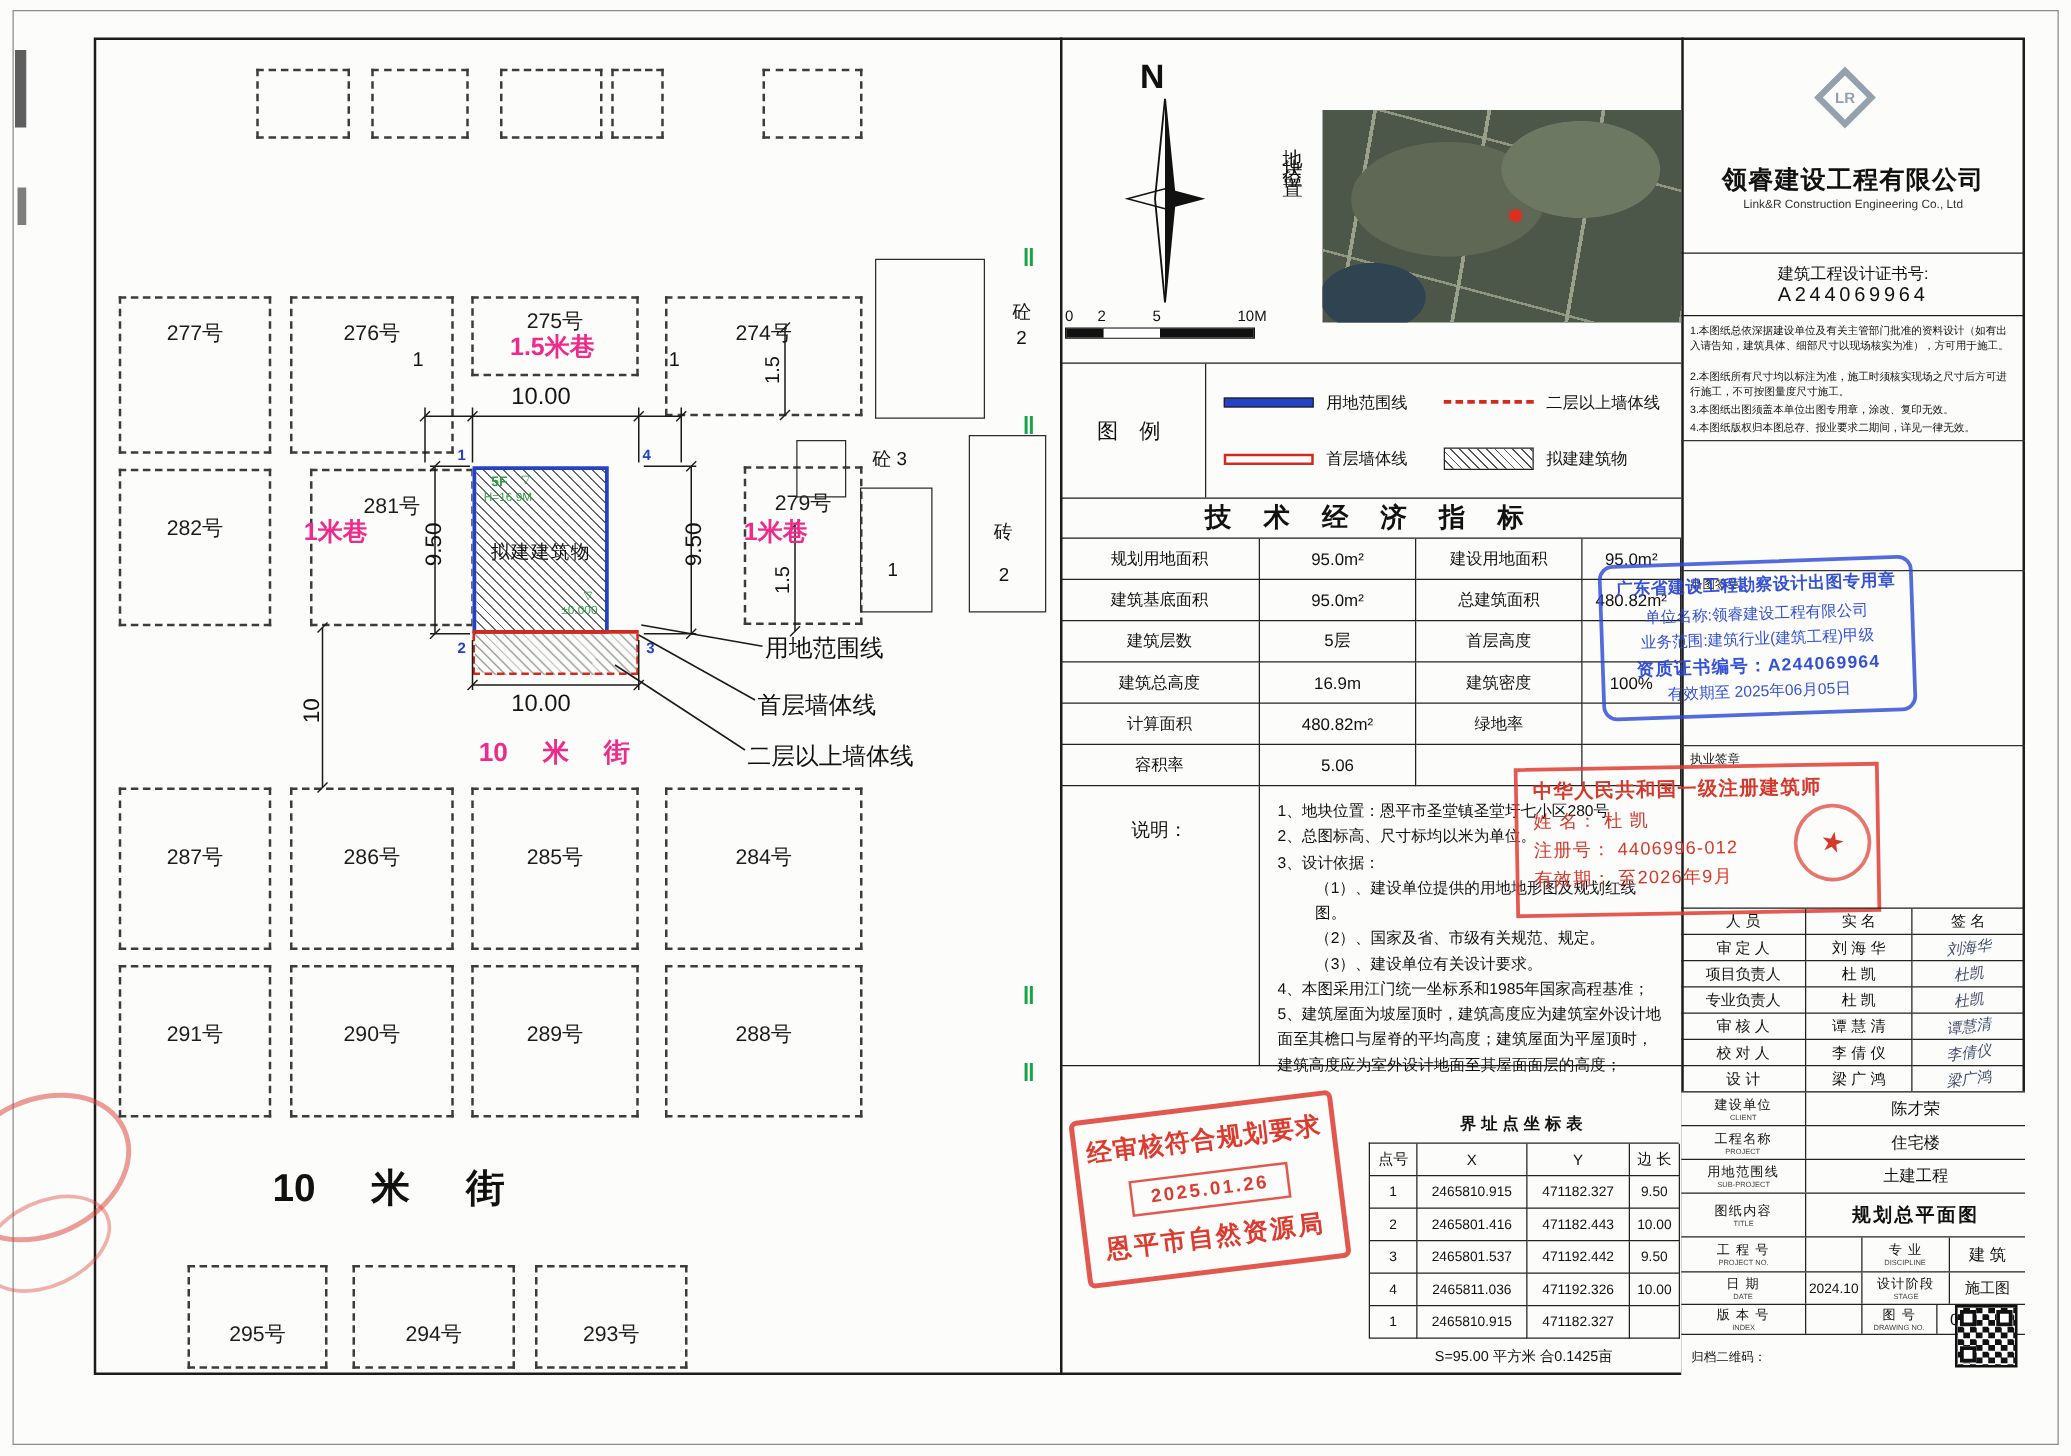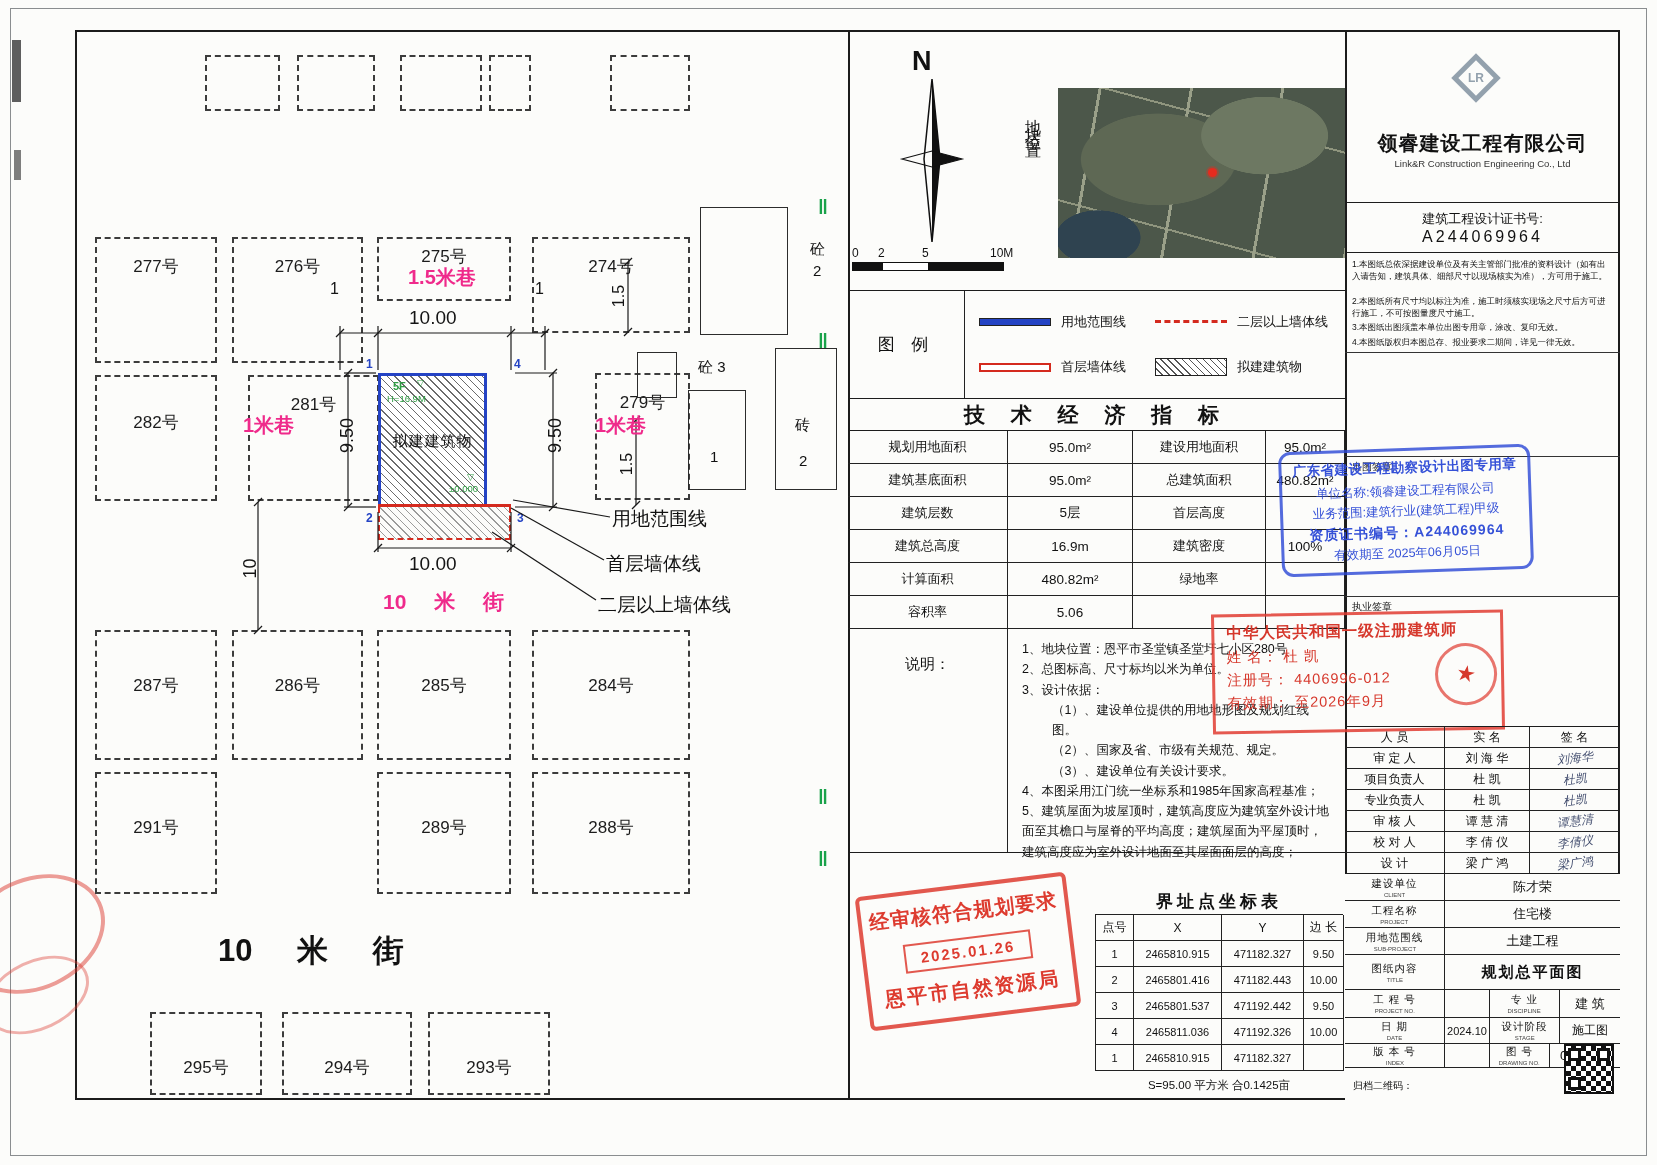--- a/index.html
+++ b/index.html
@@ -58,21 +58,21 @@
   .gridtbl{position:absolute;display:grid;}
   .cell{display:flex;align-items:center;justify-content:center;border-right:1px solid #222;
       border-bottom:1px solid #222;font-size:13px;overflow:hidden;}
   .cell.v{font-size:13.5px;}
 
   .desc{position:absolute;display:flex;border-bottom:1.5px solid #1c1c1c;}
   .desc-label{width:160px;border-right:1px solid #222;text-align:center;padding-top:26px;font-size:15px;}
   .desc-text{flex:1;padding:10px 14px;font-size:12.5px;line-height:1.62;}
   .desc-text .indent{padding-left:30px;}
 
-  .coords-title{position:absolute;text-align:center;font-size:17px;font-weight:bold;letter-spacing:4px;}
+  .coords-title{position:absolute;text-align:center;font-size:13px;font-weight:bold;letter-spacing:4px;}
   .coords{border-left:1px solid #222;border-top:1px solid #222;font-size:11px;}
   .coords .cell{font-size:11px;}
   .coords .cell.h{font-size:12px;}
   .coords-footer{position:absolute;text-align:center;font-size:11.5px;}
 
   .blue-stamp{position:absolute;width:252px;border:3px solid rgba(43,72,214,.85);border-radius:12px;
       color:#2b48d6;text-align:center;padding:8px 4px;transform:rotate(-2deg);opacity:.95;}
   .bs-title{font-size:13.5px;font-weight:bold;letter-spacing:.5px;margin-bottom:6px;}
   .bs-line{font-size:12.5px;margin-top:3px;}
   .bs-cert{font-size:14px;font-weight:bold;letter-spacing:1px;margin-top:4px;}
@@ -161,20 +161,23 @@
     </div>
   <div class="plot deep" style="left:377px;top:630px;width:134px;height:130px">
       <span class="plot-label">285号</span>
     </div>
   <div class="plot deep" style="left:532px;top:630px;width:158px;height:130px">
       <span class="plot-label">284号</span>
     </div>
 
   <div class="plot deep" style="left:95px;top:772px;width:122px;height:122px">
       <span class="plot-label">291号</span>
+    </div>
+  <div class="plot deep" style="left:232px;top:772px;width:131px;height:122px">
+      <span class="plot-label">290号</span>
     </div>
   <div class="plot deep" style="left:377px;top:772px;width:134px;height:122px">
       <span class="plot-label">289号</span>
     </div>
   <div class="plot deep" style="left:532px;top:772px;width:158px;height:122px">
       <span class="plot-label">288号</span>
     </div>
 
   <div class="plot deep" style="left:150px;top:1012px;width:112px;height:83px">
       <span class="plot-label">295号</span>

